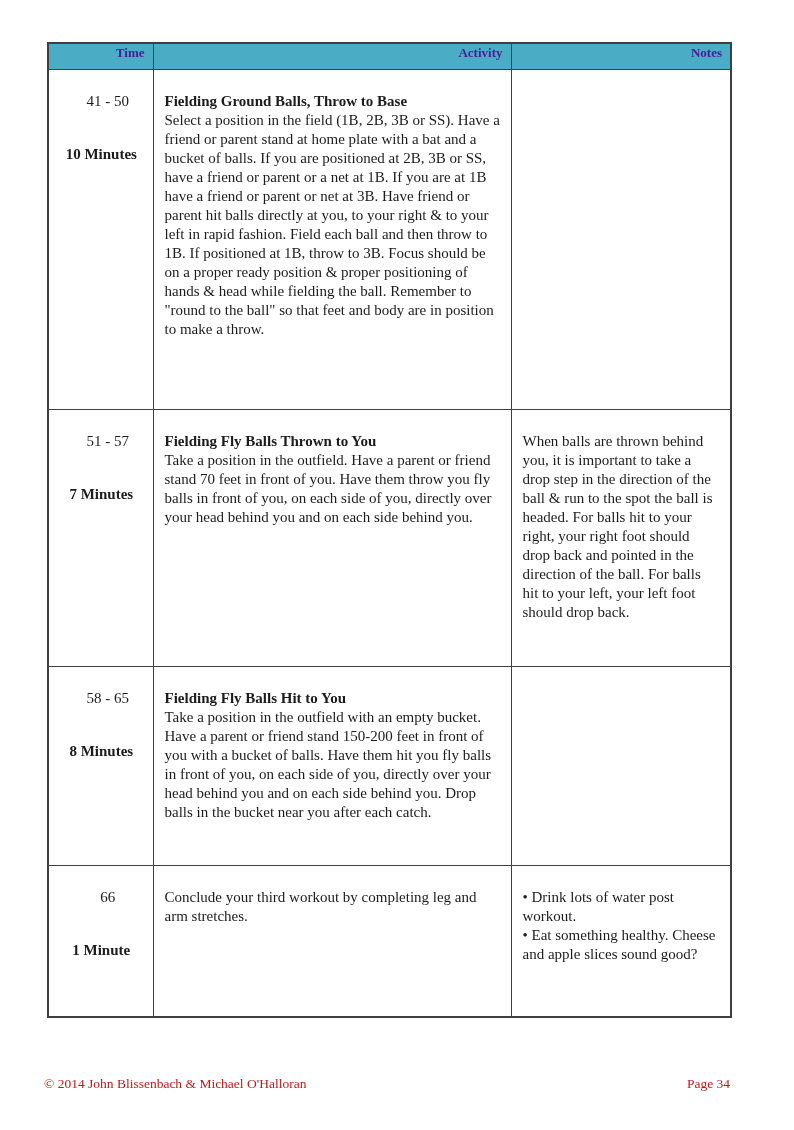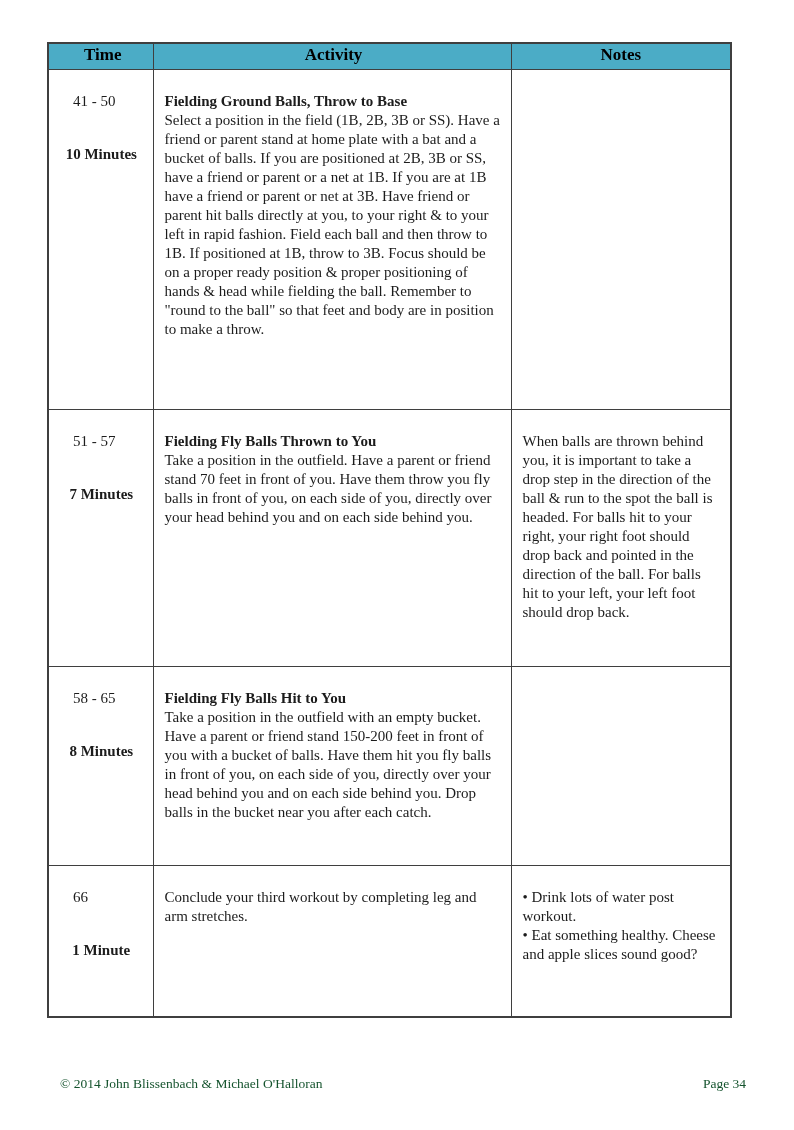--- a/index.html
+++ b/index.html
@@ -23,59 +23,59 @@
   }
   .workout-table th,
   .workout-table td {
     border: 1px solid #3f3f3f;
     vertical-align: top;
     overflow: hidden;
   }
   .workout-table thead tr { height: 26px; }
   .workout-table thead th {
     background: #4bacc6;
-    color: #000000;
-    font-size: 17px;
+    color: #4c1d95;
+    font-size: 13px;
     font-weight: bold;
-    text-align: center;
+    text-align: right;
     padding: 1px 8px 3px 12px;
   }
   .workout-table th.col-activity { padding-left: 11px; }
   .workout-table th.col-notes   { padding-left: 8px; }
 
   .row-0 { height: 340px; }
   .row-1 { height: 257px; }
   .row-2 { height: 199px; }
   .row-3 { height: 152px; }
 
   .workout-table tbody td {
     font-size: 15px;
     line-height: 19px;
     padding: 22px 10px 10px 11px;
   }
   td.time-cell { padding-left: 0; padding-right: 0; }
-  .time-range { padding-left: 13px; }
+  .time-range { padding-left: 13px; text-align: center; }
   .duration {
     text-align: center;
     font-weight: bold;
     margin-top: 34px;
   }
   .activity-title { font-weight: bold; }
   td.notes-cell { padding-left: 8px; font-family: Liberation Serif, serif; }
   .notes-text { white-space: pre-line; }
 
   .footer {
     position: absolute;
-    left: 60px;
+    left: 44px;
     top: 1076px;
     width: 686px;
     display: flex;
     justify-content: space-between;
     font-size: 13.5px;
-    color: #14532d;
+    color: #b91c1c;
   }
 </style>
 </head>
 <body>
 
 <div class="page">
 
   <table class="workout-table">
     <colgroup>
       <col style="width:105px">

